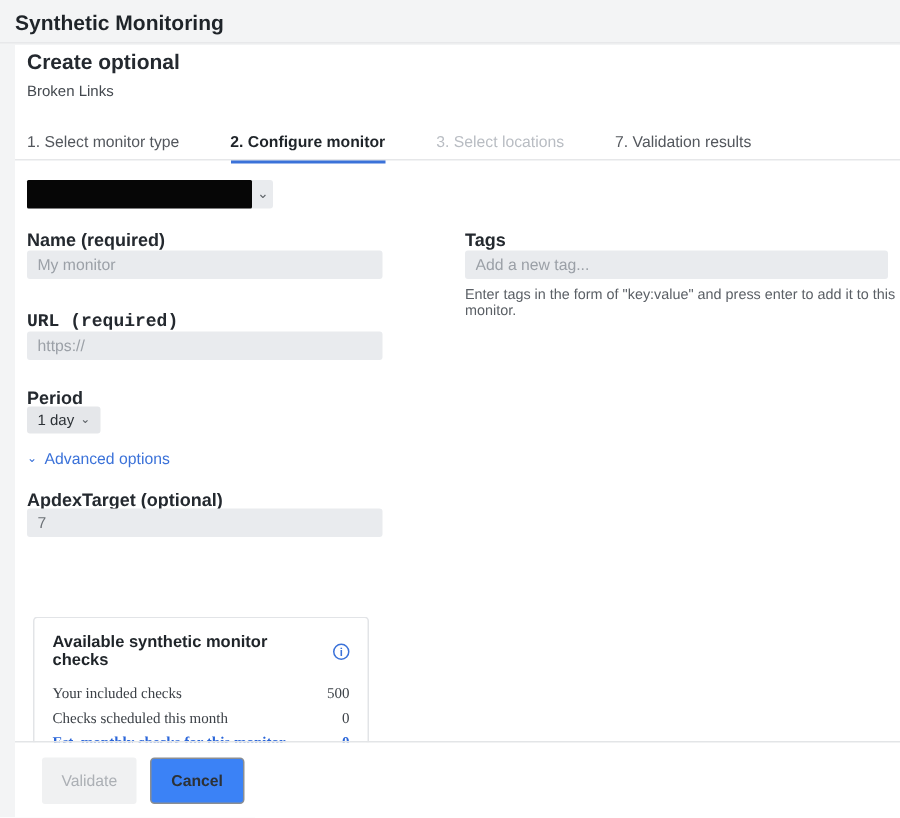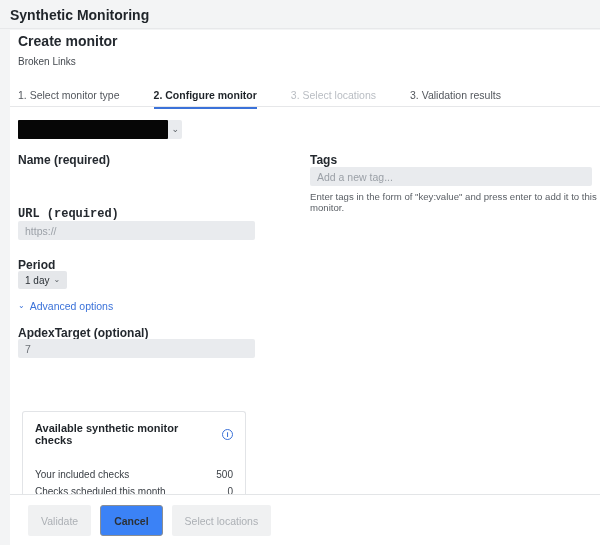--- a/index.html
+++ b/index.html
@@ -79,21 +79,21 @@
     border-radius: 3px 3px 0 0; background: #fff;
     padding: 10px 12px 0 12px; overflow: hidden;
   }
   .panel-title-row { display: flex; align-items: center; gap: 6px; }
   .panel-title { font-size: 11px; font-weight: 700; color: #1f2429; }
   .info-icon {
     width: 11px; height: 11px; border: 1px solid #3b72d9; border-radius: 50%;
     color: #3b72d9; font-size: 7.5px; line-height: 9px; text-align: center;
     font-weight: 700; cursor: pointer; flex: 0 0 auto;
   }
-  .panel-rows { margin-top: 21px; }
+  .panel-rows { margin-top: 9px; font-family: Liberation Serif, serif; }
   .panel-row { display: flex; justify-content: space-between; font-size: 10px; color: #3c4147; line-height: 16.5px; }
   .panel-row.highlight { color: #2b66d9; font-weight: 700; }
   
   .footer-rule { left: 10px; top: 494px; width: 590px; height: 1px; background: #e3e5e7; }
   .buttons { left: 28px; top: 505px; display: flex; gap: 9px; }
   .btn {
     height: 31px; padding: 0 13px; font-size: 10.5px; border-radius: 2px;
     font-family: "Liberation Sans", "DejaVu Sans", sans-serif;
     display: inline-flex; align-items: center; cursor: pointer;
   }
@@ -106,37 +106,40 @@
 </head>
 <body>
 
 <div class="stage">
 
   <div class="top-band"></div>
   <div class="page-title abs">Synthetic Monitoring</div>
 
   <div class="card"></div>
 
-  <div class="abs h2" style="left:18px; top:33px;">Create monitor</div>
+  <div class="abs h2" style="left:18px; top:33px;">Create optional</div>
   <div class="abs sub" style="left:18px; top:56px;">Broken Links</div>
 
   <div class="abs tabs">
     <div class="tab">1. Select monitor type</div>
     <div class="tab active">2. Configure monitor</div>
     <div class="tab disabled">3. Select locations</div>
-    <div class="tab">3. Validation results</div>
+    <div class="tab">7. Validation results</div>
   </div>
   <div class="abs tabs-rule"></div>
 
   <div class="abs select-control">
     <div class="redacted"></div>
     <span class="select-chevron">⌄</span>
   </div>
 
   <div class="abs label" style="left:18px; top:153px;">Name (required)</div>
+  <div class="abs" style="left:18px; top:167px; width:237px;">
+    <input class="input" type="text" placeholder="My monitor" style="">
+  </div>
 
   <div class="abs label" style="left:310px; top:153px;">Tags</div>
   <div class="abs" style="left:310px; top:167px; width:282px;">
     <input class="input" type="text" placeholder="Add a new tag..." style="">
   </div>
   <div class="abs help" style="left:310px; top:191px; width:288px;">Enter tags in the form of "key:value" and press enter to add it to this monitor.</div>
 
   <div class="abs label" style="left:18px; top:207px;font-family:Liberation Mono, monospace;">URL (required)</div>
   <div class="abs" style="left:18px; top:221px; width:237px;">
     <input class="input" type="text" placeholder="https://" style="">
@@ -177,16 +180,15 @@
         <span>0</span>
       </div>
     </div>
   </div>
 
   <div class="abs footer-rule"></div>
 
   <div class="abs buttons">
     <button class="btn btn-disabled">Validate</button>
     <button class="btn btn-cancel">Cancel</button>
-    <button class="btn btn-disabled">Select locations</button>
   </div>
 
 </div>
 
 </body></html>

